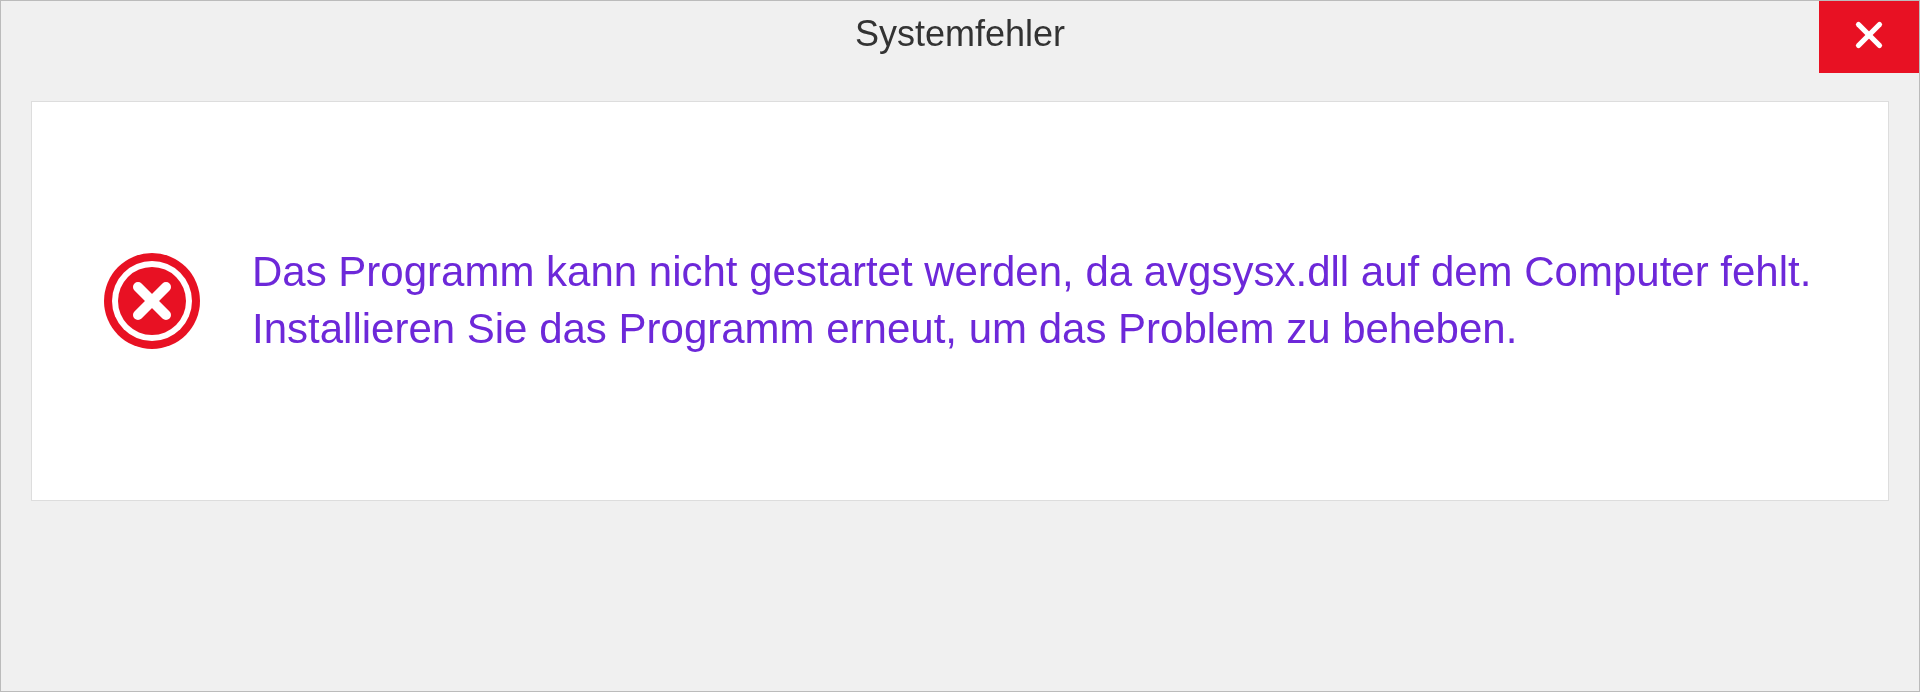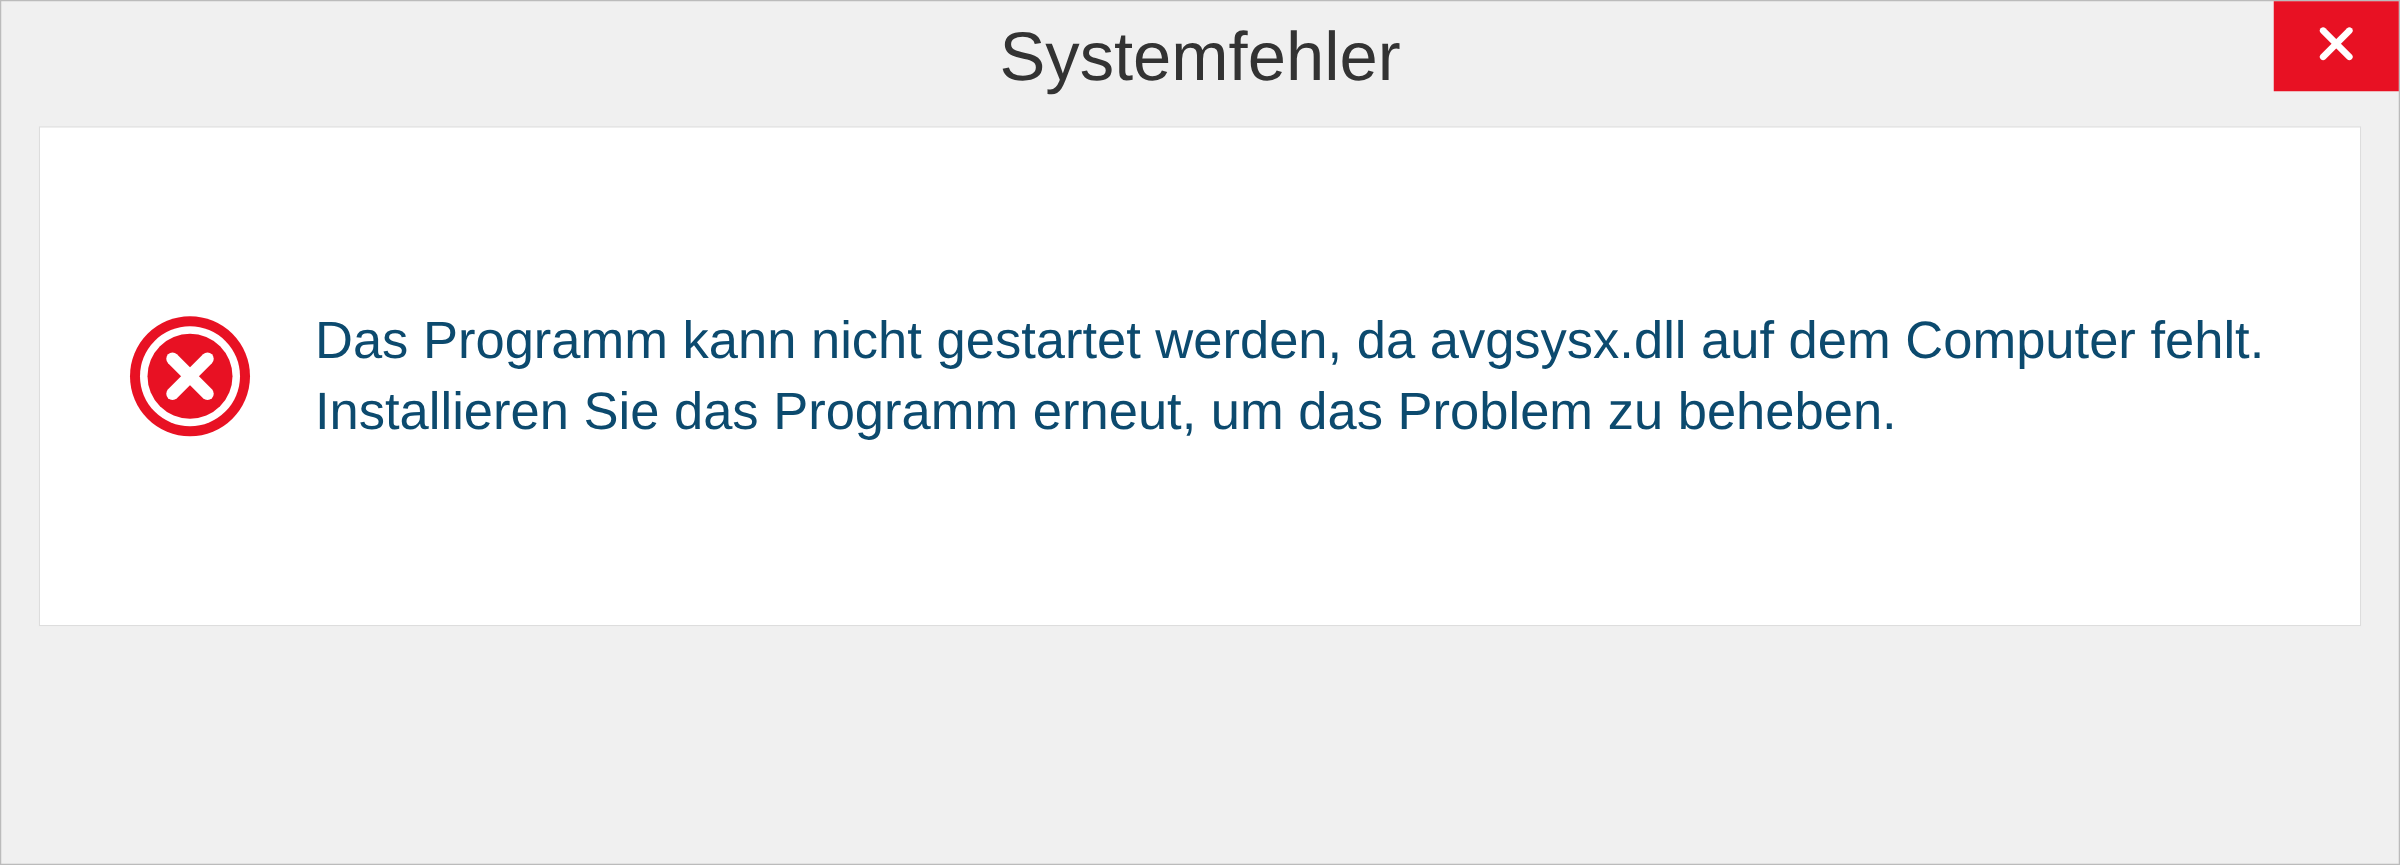--- a/index.html
+++ b/index.html
@@ -24,21 +24,21 @@
       flex-direction: column;
     }
     .titlebar {
       height: 90px;
       display: flex;
       align-items: flex-start;
       position: relative;
       padding-top: 12px;
     }
     .title-text {
-      font-size: 55px;
+      font-size: 36px;
       color: #333;
       font-weight: 400;
       margin: 0 auto;
       text-align: center;
     }
     .close-btn {
       position: absolute;
       right: 0;
       top: 0;
       width: 100px;
@@ -68,21 +68,21 @@
       height: 100px;
       flex-shrink: 0;
       margin-right: 50px;
     }
     .error-icon svg {
       width: 100%;
       height: 100%;
     }
     .message-text {
       font-size: 42px;
-      color: #0c4a6e;
+      color: #6d28d9;
       line-height: 1.35;
       font-weight: 400;
     }
     .footer {
       height: 150px;
       display: flex;
       align-items: center;
       justify-content: space-between;
       padding: 0 40px 0 30px;
     }

